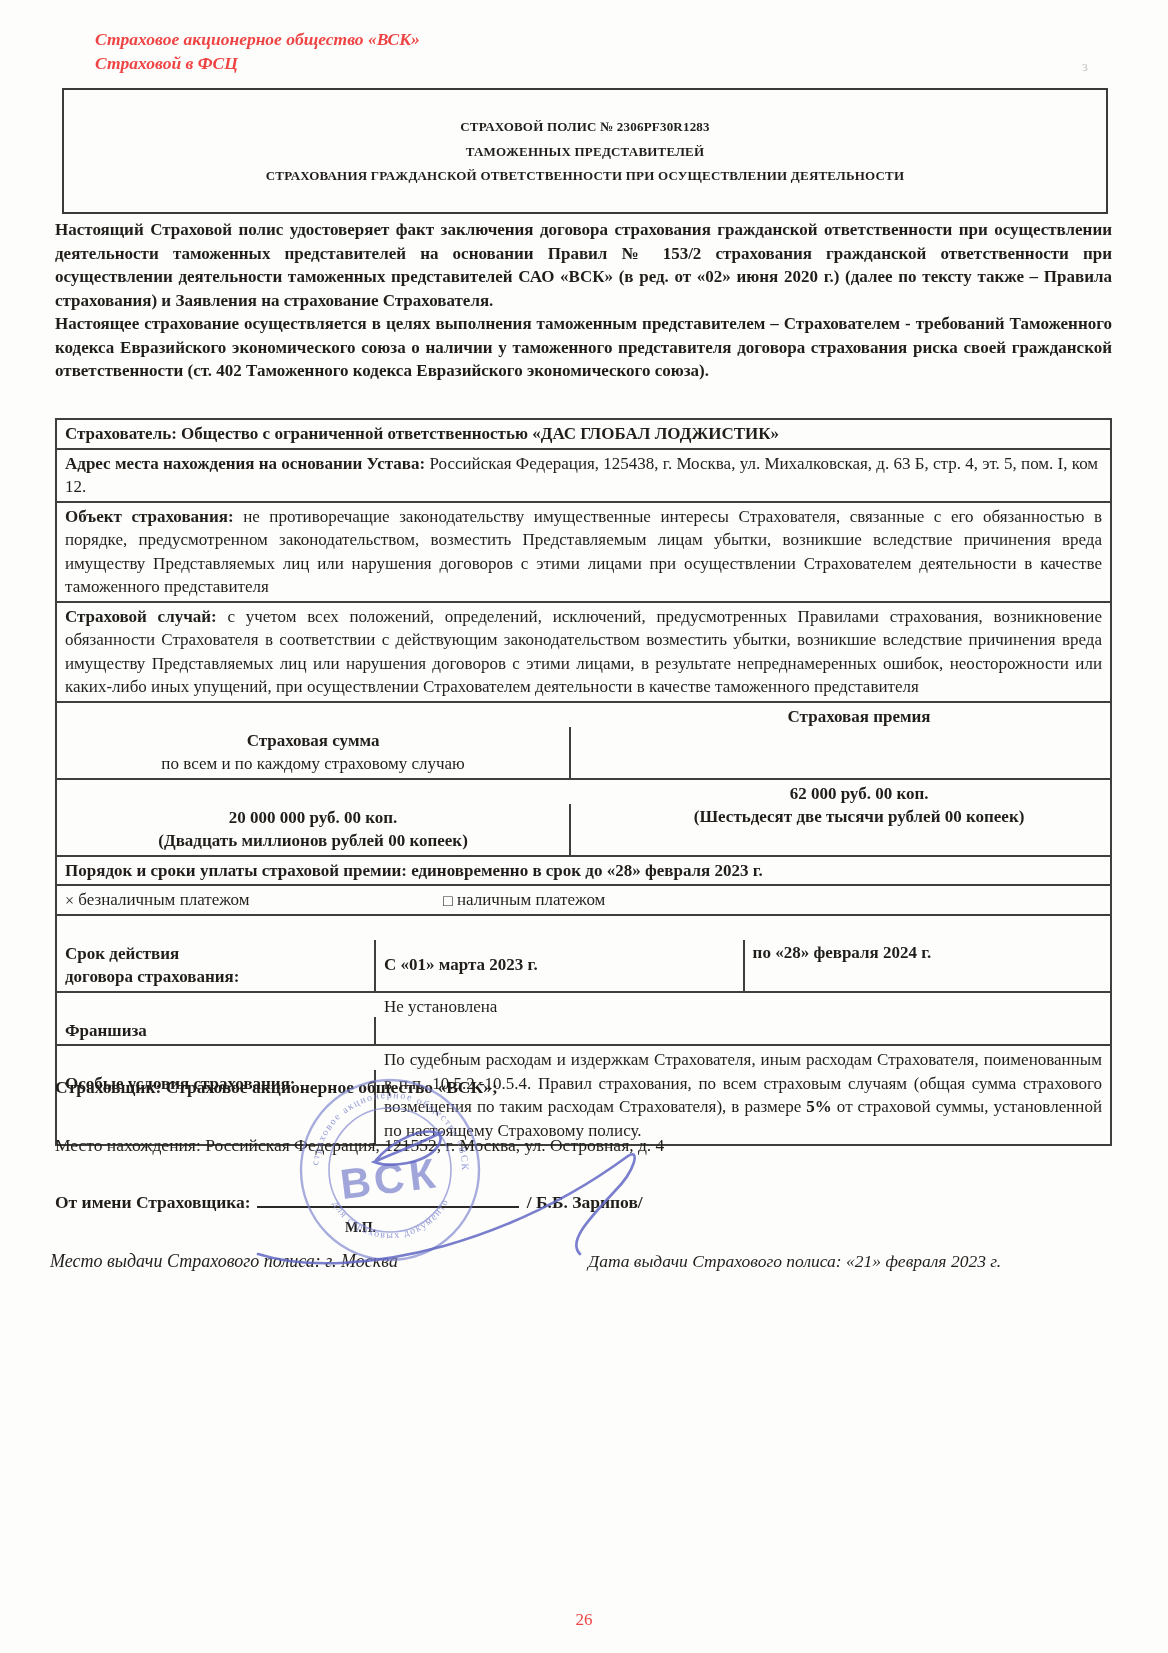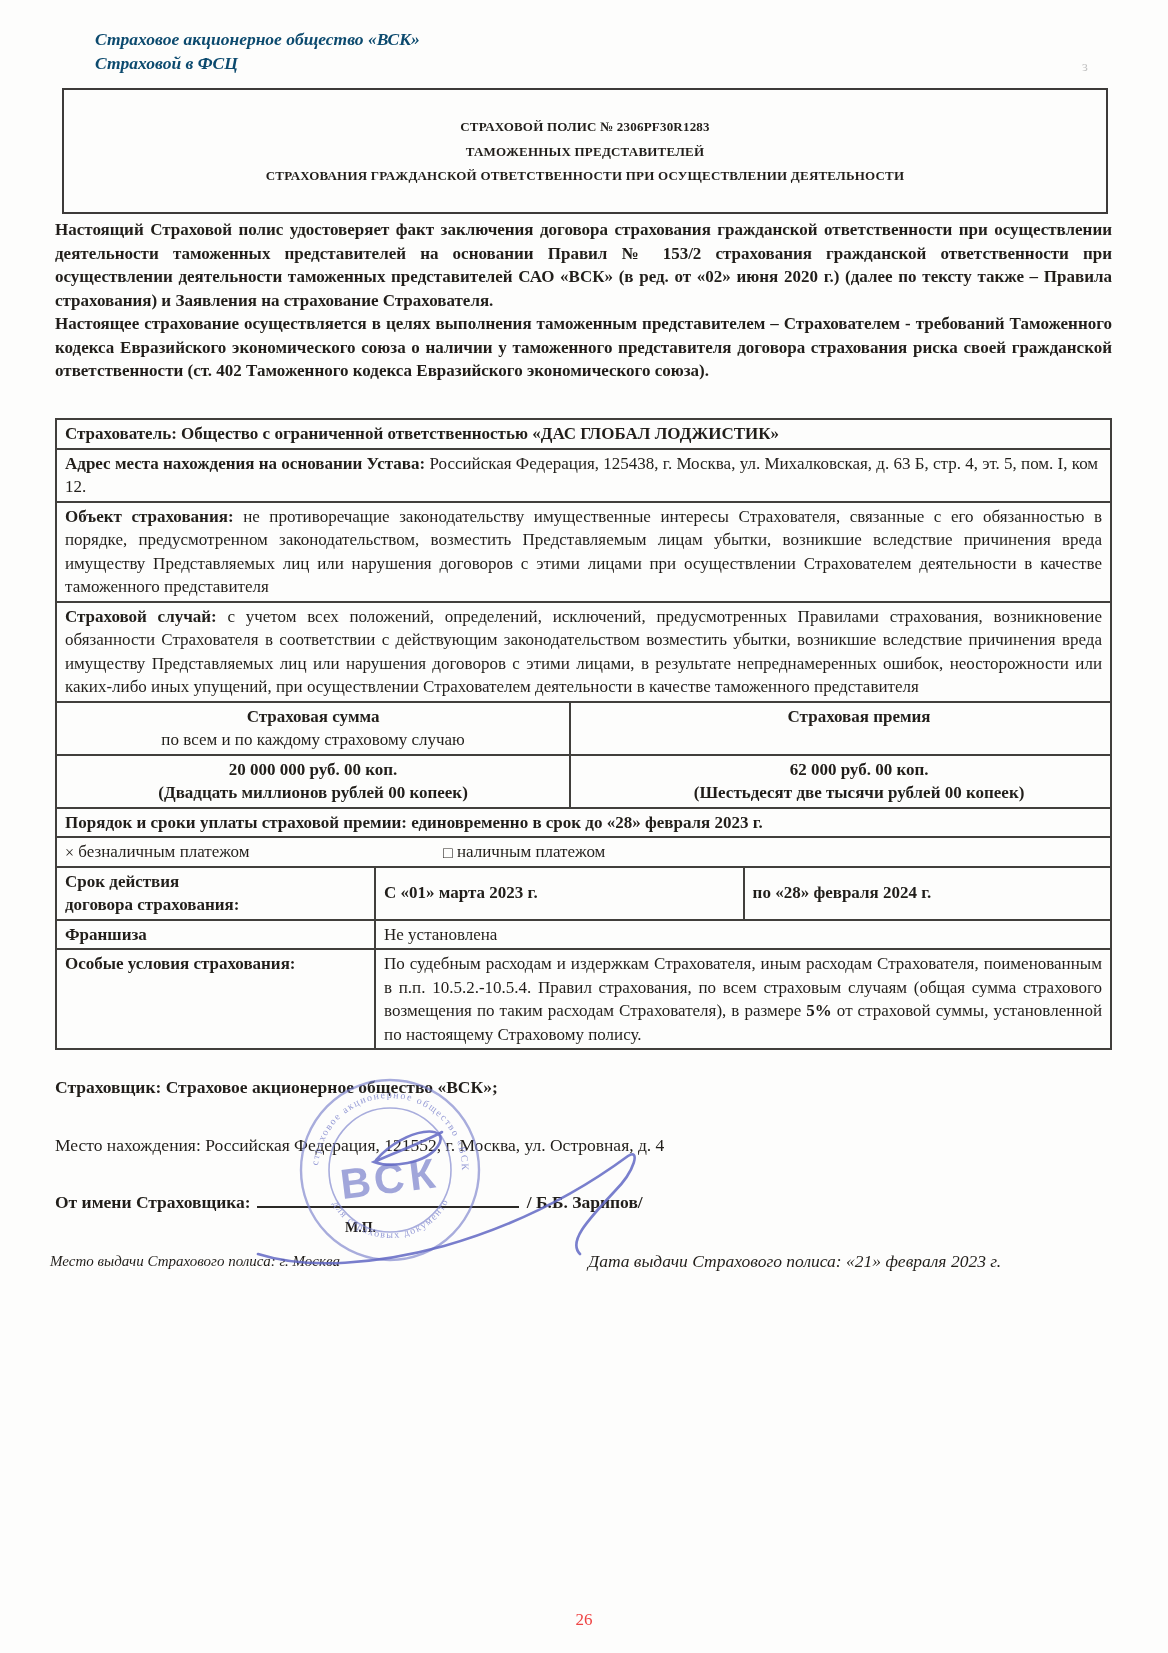--- a/index.html
+++ b/index.html
@@ -3,52 +3,52 @@
 <meta charset="utf-8">
 <style>
   html,body{margin:0;padding:0;background:#e9e9e9;}
   .page{
     position:relative; width:1168px; height:1653px; margin:0 auto;
     background:#fdfdfc; color:#211e1a; overflow:hidden;
     font-family:"Liberation Serif","DejaVu Serif",serif;
     font-size:17px; line-height:23.5px;
   }
   .b{font-weight:bold;}
-  .doc-header{position:absolute; top:27px; left:95px; font-style:italic; font-weight:bold; font-size:17.5px; line-height:24px; color:#0c4a6e;}
+  .doc-header{position:absolute; top:27px; left:95px; font-style:italic; font-weight:bold; font-size:17.5px; line-height:24px; color:#ef4444;}
   .scan-artifact{position:absolute; top:55px; left:1082px; color:#c2c2c2; font-size:14px;}
   .title-box{
     position:absolute; top:88px; left:62px; width:1046px; box-sizing:border-box;
     border:2px solid #3d3b39; padding:25px 14px 23px; text-align:center;
     font-weight:bold; font-size:13px; line-height:24.5px; letter-spacing:.2px;
   }
   .preamble{position:absolute; top:218px; left:55px; width:1057px; font-weight:bold; text-align:justify;}
   .preamble p{margin:0;}
   .policy-table{
     position:absolute; top:418px; left:55px; width:1057px; box-sizing:border-box;
     border:2px solid #413f3c;
   }
   .row{border-bottom:2px solid #413f3c; padding:2px 8px;}
   .row:last-child{border-bottom:none;}
   .row.nopad{padding:0; display:flex; align-items:stretch;}
   .cell{box-sizing:border-box; padding:2px 8px;}
-  .vline{border-right:2px solid #413f3c;}
+  .vline{border-right:2px solid #413f3c;margin-top:24px;}
   .c{text-align:center;}
   .j{text-align:justify;}
   .vc{display:flex; align-items:center; justify-content:flex-start;}
   .w-half{width:50.6%;} .w-half2{width:49.4%;margin-left:37px;}
   .w-lab{width:30.3%;} .w-rest{width:69.7%;}
   .w-mid{width:35%;} .w-end{width:34.7%;}
   .chk-gap{display:inline-block; width:185px;}
   .box-mark{font-size:16px; position:relative; top:1px;}
   .insurer-line{position:absolute; top:1076px; left:55px; font-weight:bold; font-size:17.5px;}
   .location-line{position:absolute; top:1134px; left:55px; font-size:17.5px;}
   .signature-line{position:absolute; top:1188px; left:55px; font-weight:bold; font-size:17.5px; z-index:2;}
   .sig-underline{display:inline-block; width:262px; border-bottom:2px solid #2b2926; height:18px; margin:0 8px 0 6px;}
   .seal-label{position:absolute; top:1216px; left:345px; font-weight:bold; font-size:14px; z-index:2;}
-  .issue-place{position:absolute; top:1250px; left:50px; font-style:italic; font-size:15px; z-index:2;}
+  .issue-place{position:absolute; top:1250px; left:50px; font-style:italic; font-size:18px; z-index:2;}
   .issue-date{position:absolute; top:1250px; left:588px; font-style:italic; font-size:17.5px; z-index:2;}
   .stamp-wrap{position:absolute; top:1058px; left:238px; width:440px; height:225px; z-index:3; pointer-events:none;}
   .page-number{position:absolute; bottom:22px; left:0; width:100%; text-align:center; color:#ef4444; font-size:17px;}
 </style>
 </head>
 <body>
 
 <div class="page">
 
   <div class="doc-header">

